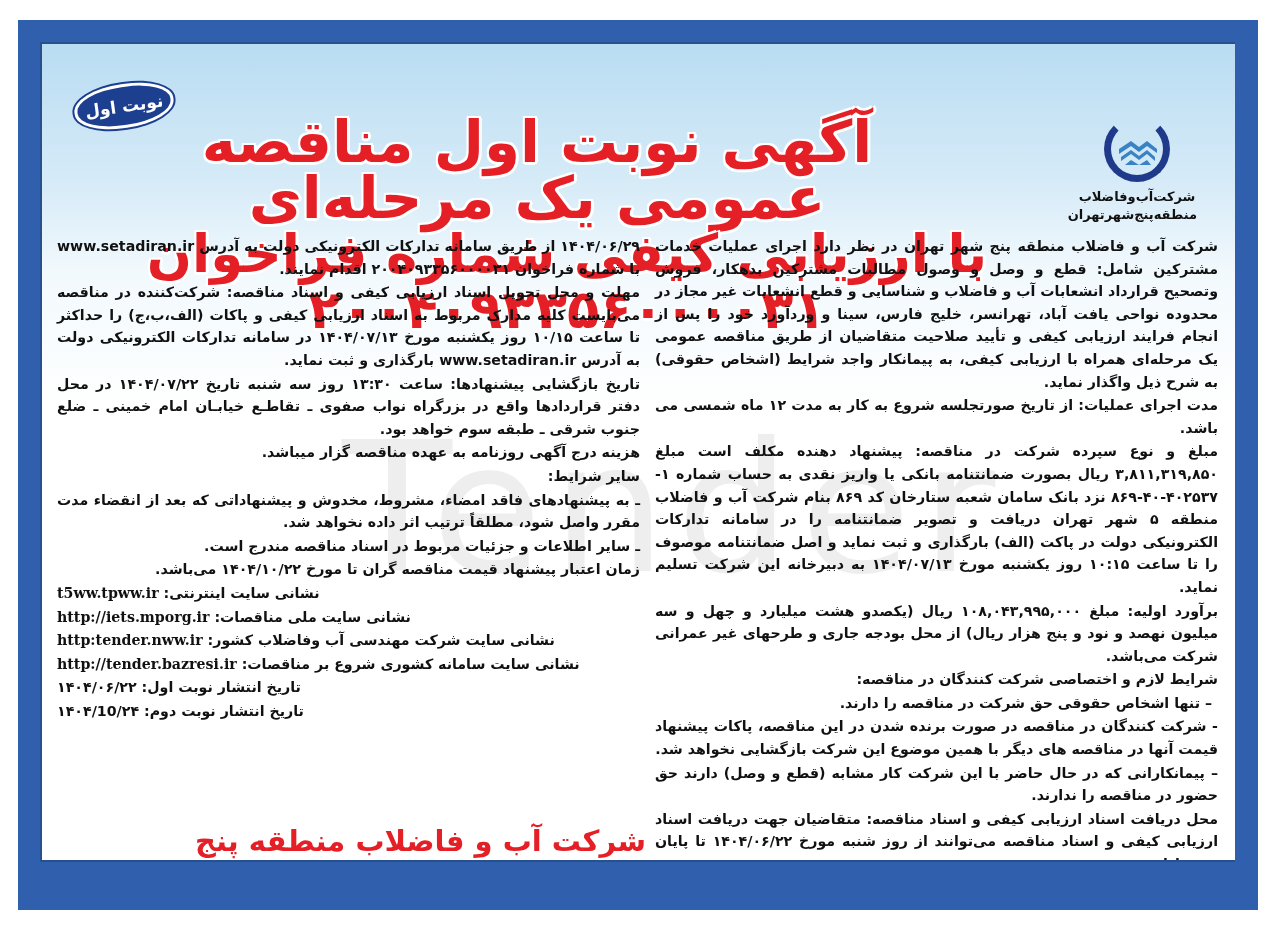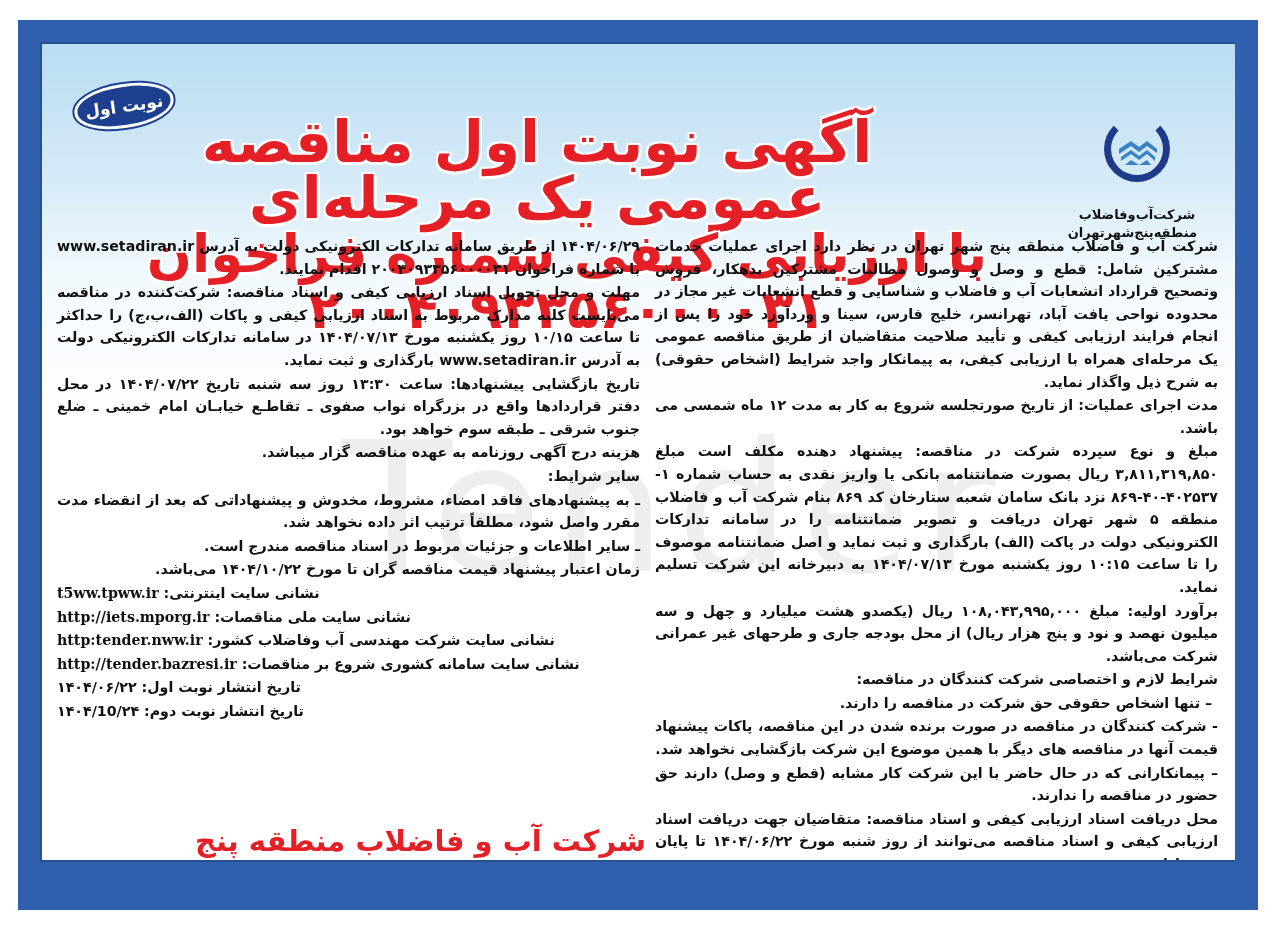--- a/index.html
+++ b/index.html
@@ -53,21 +53,21 @@
     .logo {
       position: absolute; left: 1035px; top: 72px; width: 120px; height: 130px;
       direction: rtl; text-align: center;
     }
     .logo-ring {
       width: 66px; height: 66px; margin: 0 auto; border-radius: 50%;
       border: 7px solid #1f3a8a; border-top-color: transparent;
       position: relative; background: transparent;
     }
     .logo-ring svg { position: absolute; left: 6px; top: 12px; }
-    .logo-name { font-size: 13px; font-weight: bold; color: #111; line-height: 18px; margin-top: 24px; }
+    .logo-name { font-size: 13px; font-weight: bold; color: #111; line-height: 18px; margin-top: 6px; }
 
     
     .col {
       position: absolute; top: 190px; direction: rtl; text-align: justify;
       font-weight: bold; color: #111; font-size: 14.2px; line-height: 22.6px;
     }
     .col-right { left: 612px; width: 565px; }
     .col-left { left: 14px; width: 585px; }
     .col p { margin: 1px; }
     .col .indent { padding-right: 6px; }

